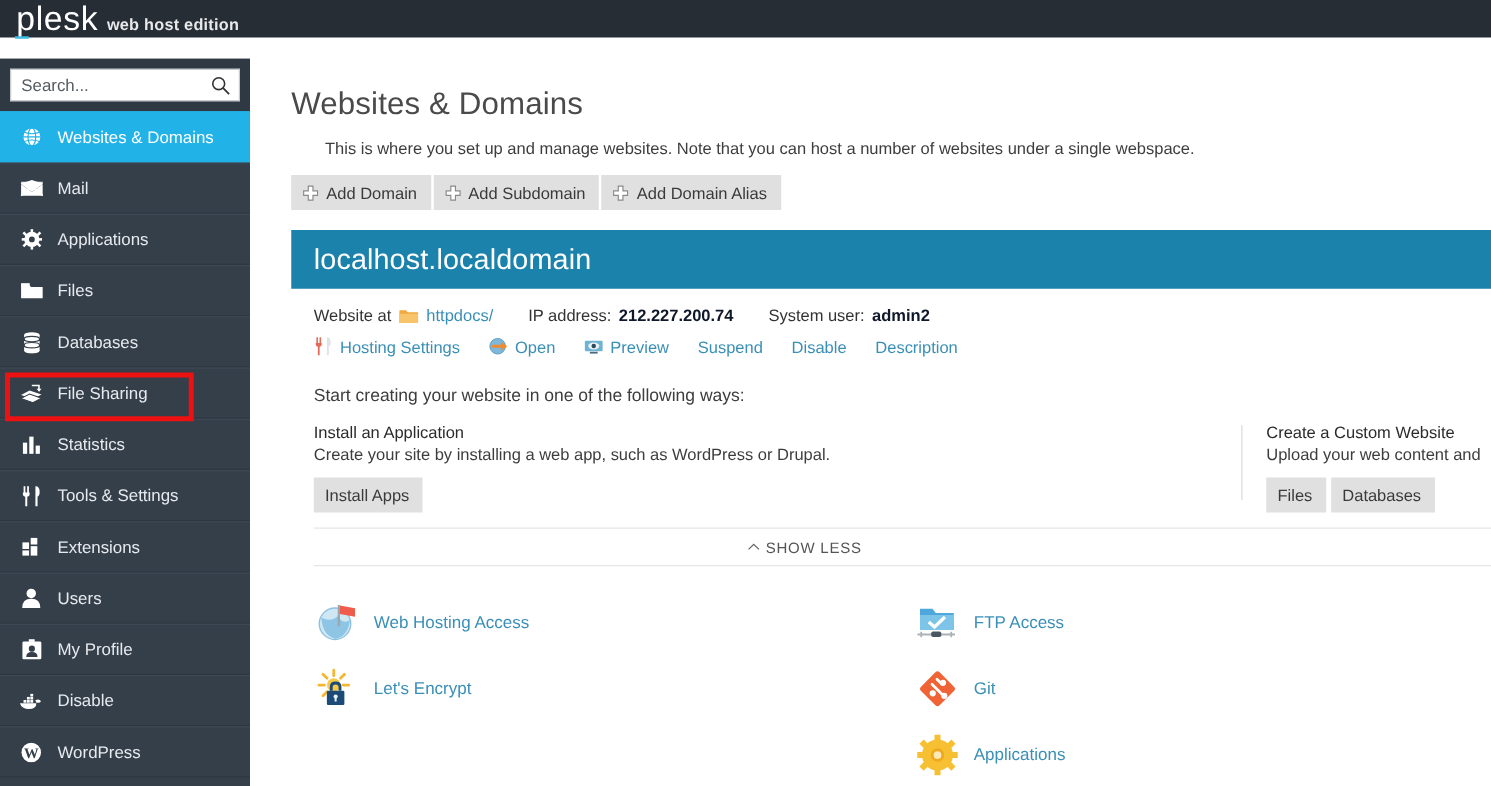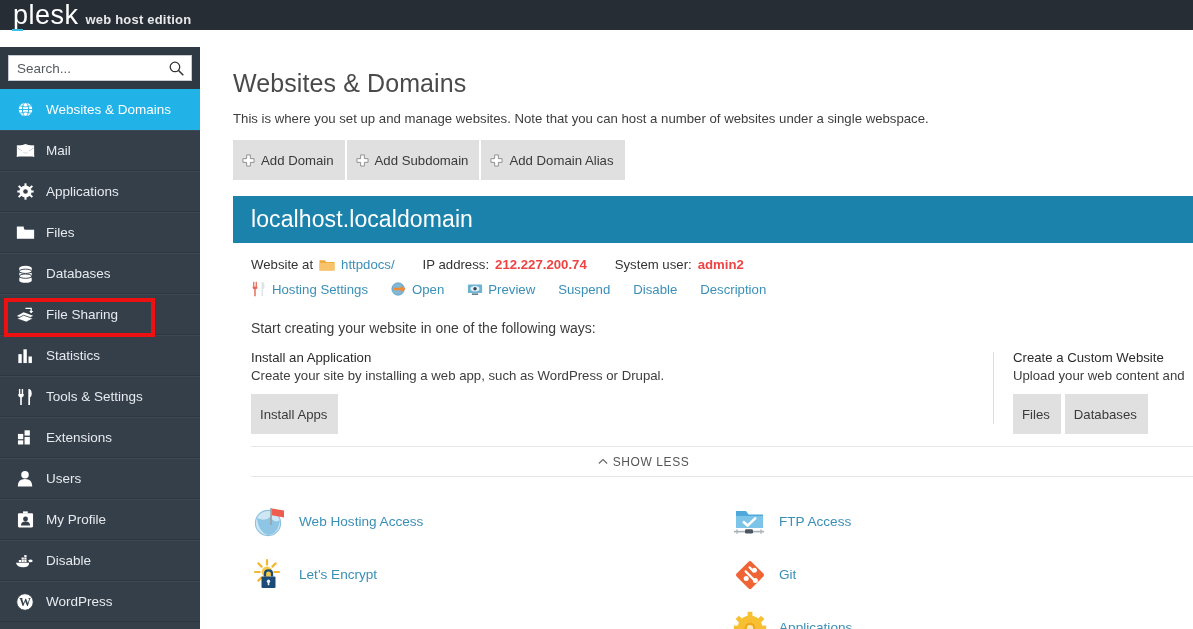--- a/index.html
+++ b/index.html
@@ -109,28 +109,28 @@
     background: #ffffff;
     padding: 22px 0 0 18px;
     overflow: hidden;
   }
   .page-title {
     font-size: 25px; color: #4a4a4a;
     font-weight: 400; letter-spacing: .1px;
   }
   .page-desc {
     margin-top: 13px;
-    font-size: 13.2px; color: #3d3d3d;
+    font-size: 13.2px; color: #3d3d3d; margin-left: 27px;
   }
 
   .btn-row { margin-top: 14px; display: flex; gap: 2px; }
   .gbtn {
     background: #e0e0e0;
     border: 0;
-    height: 40px;
+    height: 28px;
     padding: 0 11px 0 9px;
     font-size: 13.2px; color: #3a3a3a;
     display: flex; align-items: center; gap: 6px;
     cursor: pointer;
     font-family: "Liberation Sans", sans-serif;
     justify-content: space-between;
   }
   .plus-ico { width: 13px; height: 13px; flex: 0 0 13px; }
 
   
@@ -153,21 +153,21 @@
   .domain-body { padding: 14px 0 0 18px; }
 
   .info-line {
     display: flex; align-items: center;
     font-size: 13.2px; color: #333;
     gap: 6px;
   }
   .info-line .gap { width: 16px; }
   .folder-ico { width: 16px; height: 14px; }
   .link { color: #3a8fb7; text-decoration: none; cursor: pointer; }
-  .bold { font-weight: bold; color: #ef4444; }
+  .bold { font-weight: bold; color: #0f172a; }
 
   .action-line {
     margin-top: 9px;
     display: flex; align-items: center;
     font-size: 13.2px; gap: 5px;
   }
   .action-line .sp { width: 13px; }
   .act-ico { width: 16px; height: 16px; flex: 0 0 16px; }
 
   .start-text {

